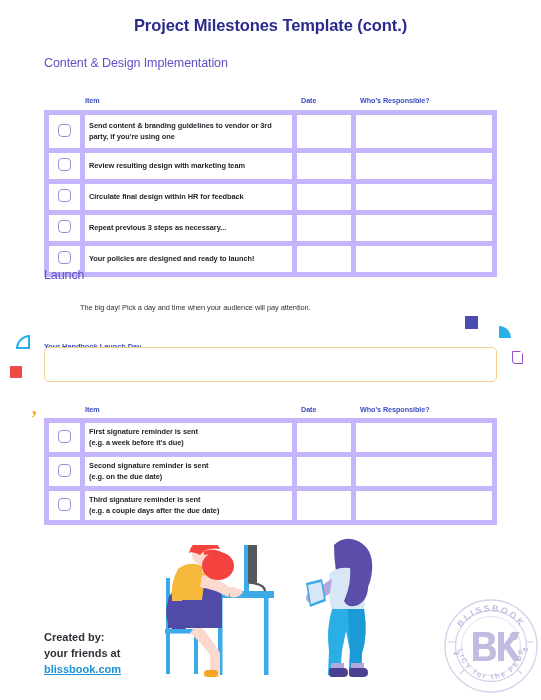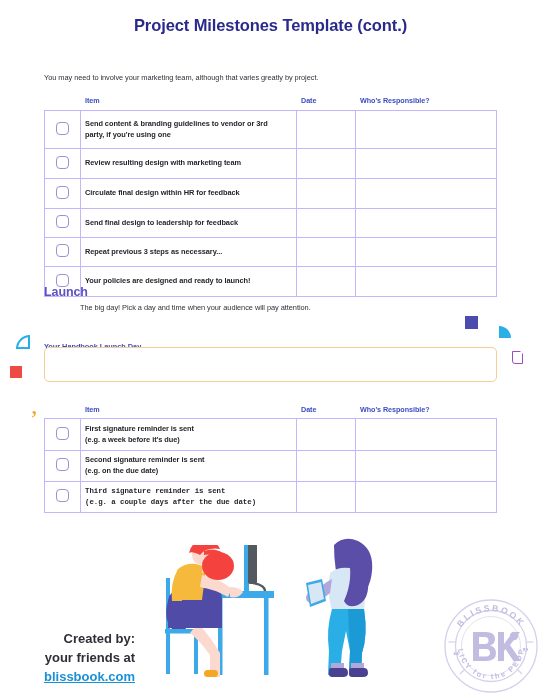--- a/index.html
+++ b/index.html
@@ -34,21 +34,21 @@
   .tbl-wrap { position: absolute; }
   .col-head {
     position: absolute; font-size: 7.2px; font-weight: bold; color: #3C4CC0;
     letter-spacing: -0.05px;
   }
   table.sheet {
     border-collapse: collapse; width: 100%;
     table-layout: fixed;
   }
   table.sheet td {
-    border: 1px solid #c4b5fd;
+    border: 5px solid #c4b5fd;
     vertical-align: middle;
     padding: 4px;
   }
   td.c-check { width: 36px; text-align: center; }
   td.c-item  { padding: 6px 8px 6px 10px; }
   td.c-date  { width: 59px; }
   td.c-who   { width: 141px; }
   .item-text {
     font-size: 7.4px; font-weight: bold; color: #25262c;
     line-height: 1.42; letter-spacing: -0.05px;
@@ -94,38 +94,38 @@
     width:0; height:0; border-top:5px solid #fff; border-left:5px solid transparent;
   }
   .comma-y {
     font-size: 26px; color: #F5A623; font-family: "Liberation Serif", serif;
     line-height: 0;
   }
 
   
   .credit {
     position: absolute; left: 44px; top: 630px;
-    font-size: 13px; font-weight: bold; color: #2f3037; line-height: 1.45; text-align: right;
+    font-size: 11px; font-weight: bold; color: #2f3037; line-height: 1.45;
   }
   .credit a {
     color: #1A91D6; text-decoration: underline; font-weight: bold; margin-top: 32px;
   }
 
   .stamp { position: absolute; left: 443px; top: 598px; width: 96px; height: 96px; }
 
   svg { display: block; }
 </style>
 </head>
 <body>
 
 <div class="page">
 
   <div class="doc-title">Project Milestones Template (cont.)</div>
 
-  <div class="section-sub" style="top:73px;">You may need to involve your marketing team, although that varies greatly by project.</div>
+  <div class="section-head" style="top:56px;">Content &amp; Design Implementation</div>
 
   <div class="col-head" style="left:85px; top:96px;">Item</div>
   <div class="col-head" style="left:301px; top:96px;">Date</div>
   <div class="col-head" style="left:360px; top:96px;">Who's Responsible?</div>
 
   <div class="tbl-wrap" style="left:44px; top:110px; width:453px;">
     <table class="sheet">
       <tbody>
         <tr>
           <td class="c-check"><span class="cbox"></span></td>
@@ -155,51 +155,41 @@
               <span>Circulate final design within HR for feedback</span>
             </div>
           </td>
           <td class="c-date"></td>
           <td class="c-who"></td>
         </tr>
         <tr>
           <td class="c-check"><span class="cbox"></span></td>
           <td class="c-item" style="height:29px;">
             <div class="item-text">
-              <span>Send final design to leadership for feedback</span>
-            </div>
-          </td>
-          <td class="c-date"></td>
-          <td class="c-who"></td>
-        </tr>
-        <tr>
-          <td class="c-check"><span class="cbox"></span></td>
-          <td class="c-item" style="height:29px;">
-            <div class="item-text">
               <span>Repeat previous 3 steps as necessary...</span>
             </div>
           </td>
           <td class="c-date"></td>
           <td class="c-who"></td>
         </tr>
         <tr>
           <td class="c-check"><span class="cbox"></span></td>
           <td class="c-item" style="height:30px;">
             <div class="item-text">
               <span>Your policies are designed and ready to launch!</span>
             </div>
           </td>
           <td class="c-date"></td>
           <td class="c-who"></td>
         </tr>
       </tbody>
     </table>
   </div>
 
-  <div class="section-head" style="top:285px;font-weight:bold;">Launch</div>
+  <div class="section-head" style="top:268px;">Launch</div>
   <div class="section-sub" style="top:303px;margin-left:36px;">The big day! Pick a day and time when your audience will pay attention.</div>
 
   <div class="deco" style="left:16px; top:335px;">
     <div class="quarter-cy"></div>
   </div>
   <div class="deco sq-red" style="left:10px; top:366px;"></div>
   <div class="deco" style="left:31px; top:400px;">
     <span class="comma-y">,</span>
   </div>
   <div class="deco sq-blue" style="left:465px; top:316px;"></div>
@@ -239,21 +229,21 @@
             <div class="item-text">
               <span>Second signature reminder is sent</span><br>
               <span class="sub">(e.g. on the due date)</span>
             </div>
           </td>
           <td class="c-date"></td>
           <td class="c-who"></td>
         </tr>
         <tr>
           <td class="c-check"><span class="cbox"></span></td>
-          <td class="c-item" style="height:31px;font-family:Liberation Mono, monospace;">
+          <td class="c-item" style="height:31px;">
             <div class="item-text">
               <span>Third signature reminder is sent</span><br>
               <span class="sub">(e.g. a couple days after the due date)</span>
             </div>
           </td>
           <td class="c-date"></td>
           <td class="c-who"></td>
         </tr>
       </tbody>
     </table>

